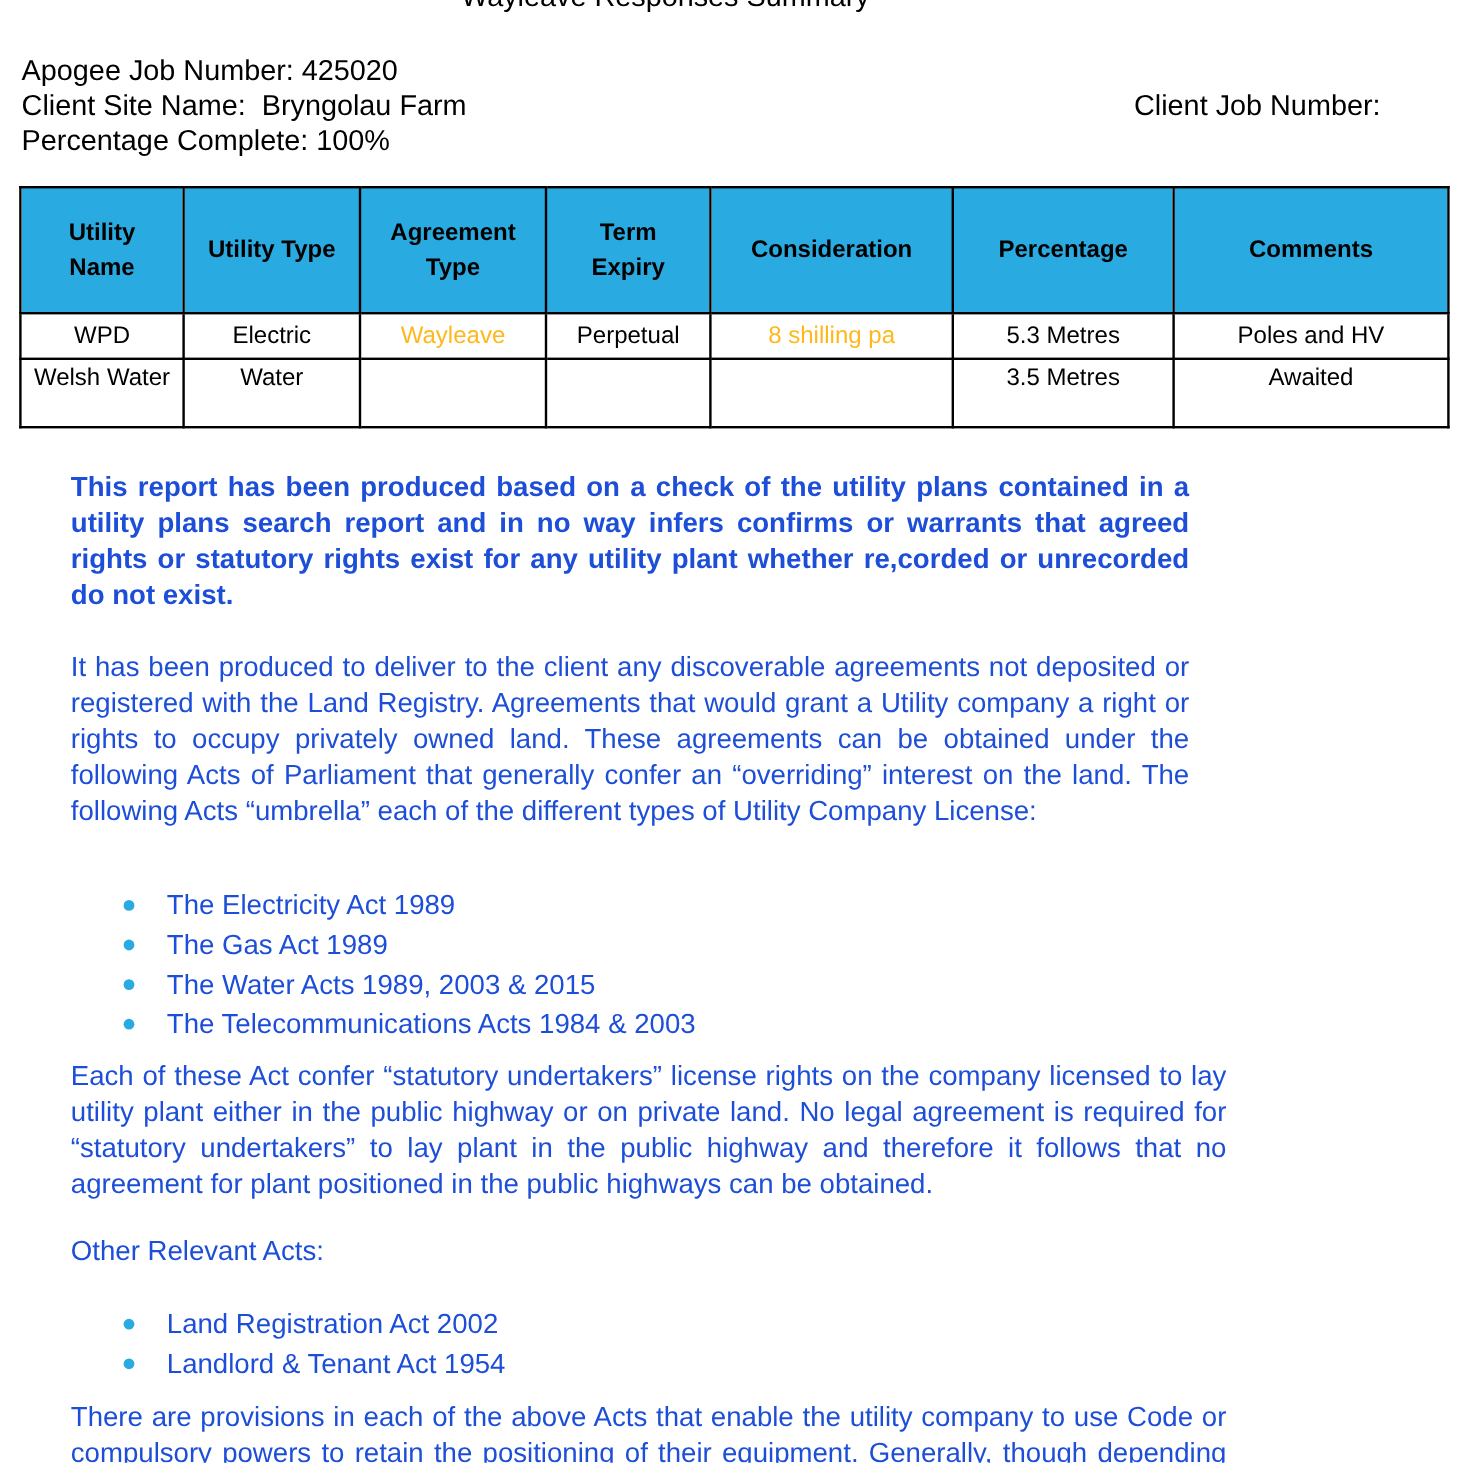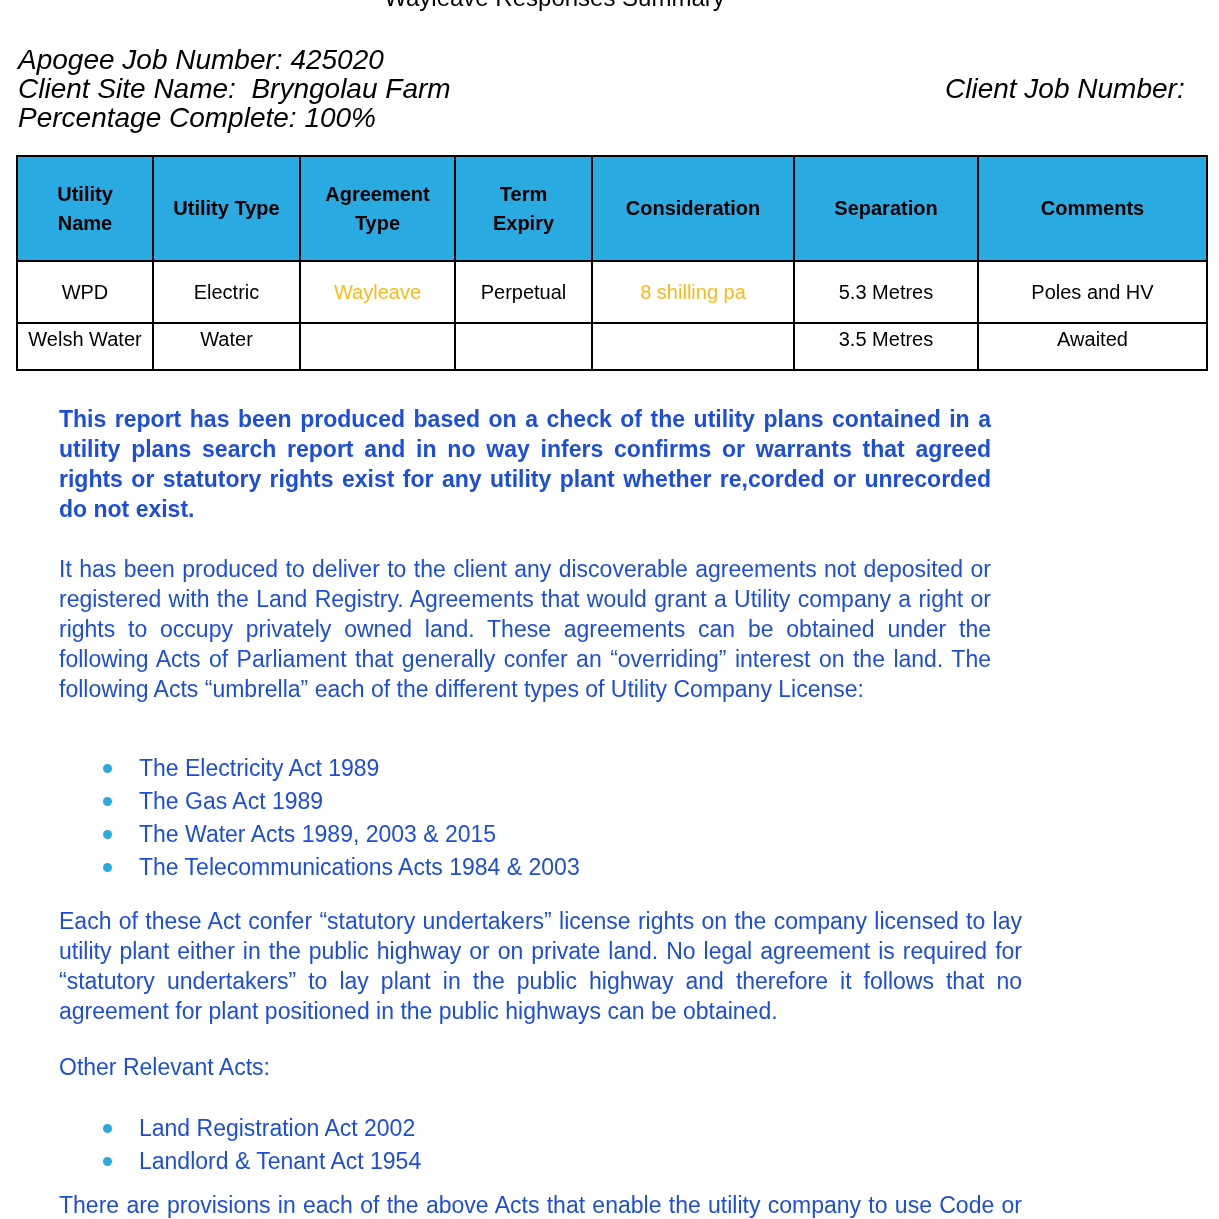--- a/index.html
+++ b/index.html
@@ -22,24 +22,23 @@
     color: #000;
     margin: -15px 0 0 0;
     position: relative;
     left: -55px;
     white-space: nowrap;
   }
 
   
   .meta {
     margin: 34px 0 0 18px;
-    font-size: 28px;
+    font-size: 24px;
     line-height: 29px;
     position: relative;
-    font-style: italic;
   }
   .meta-row { white-space: pre; }
   .client-job-number {
     position: absolute;
     left: 927px;
     top: 29px;
     white-space: nowrap;
   }
 
   
@@ -66,46 +65,46 @@
     height: 105px;
     font-size: 20px;
     font-weight: 700;
     line-height: 29px;
     vertical-align: middle;
     padding: 0 12px;
   }
   table.summary td {
     font-size: 20px;
     line-height: 28px;
-    padding: 16px 8px;
+    padding: 4px 8px;
     background: #fff;
   }
   tr.row-1 td { height: 37px; vertical-align: middle; }
-  tr.row-2 td { height: 40px; vertical-align: top; padding-top: 1px; }
+  tr.row-2 td { height: 57px; vertical-align: top; padding-top: 1px; }
   td.txt-orange { color: #FFB81C; }
   td.consideration-big {
     color: #FFB81C;
     font-size: 26px;
     text-align: left;
     padding-left: 14px;
   }
 
   
   .copy { color: #1d4ed8; font-size: 23px; }
   .para {
     width: 932px;
     margin: 0 0 0 59px;
     line-height: 30px;
     text-align: justify;
   }
   .para.bold { font-weight: 700; }
   .para.wide { width: 963px; }
   .p1 { margin-top: 33px; }
   .p2 { margin-top: 30px; }
-  .p3 { margin-top: 22px; }
+  .p3 { margin-top: 11px; }
   .p4 { margin-top: 12px; }
   .sub-heading {
     margin: 26px 0 0 59px;
     line-height: 30px;
   }
   ul.acts {
     list-style: none;
     margin: 0;
     padding: 0;
   }
@@ -151,21 +150,21 @@
           <col>
           <col>
         </colgroup>
       <thead>
         <tr>
           <th>Utility Name</th>
           <th>Utility Type</th>
           <th>Agreement Type</th>
           <th>Term Expiry</th>
           <th>Consideration</th>
-          <th>Separation</th>
+          <th>Percentage</th>
           <th>Comments</th>
         </tr>
       </thead>
       <tbody>
         <tr class="row-1">
           <td>WPD</td>
           <td>Electric</td>
           <td class="txt-orange">Wayleave</td>
           <td>Perpetual</td>
           <td class="consideration-big">8 shilling pa</td>

